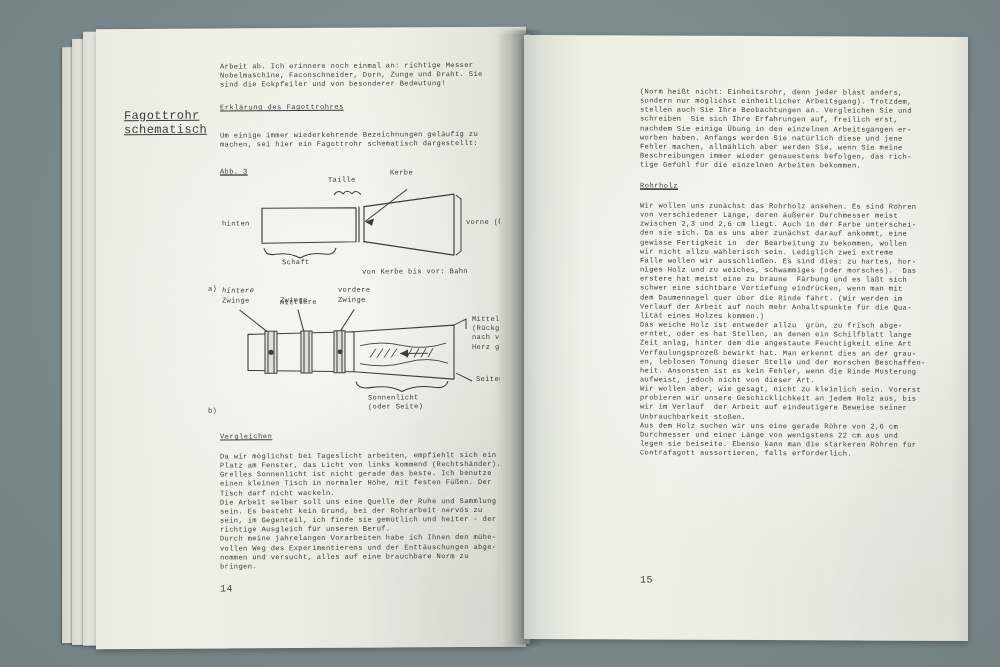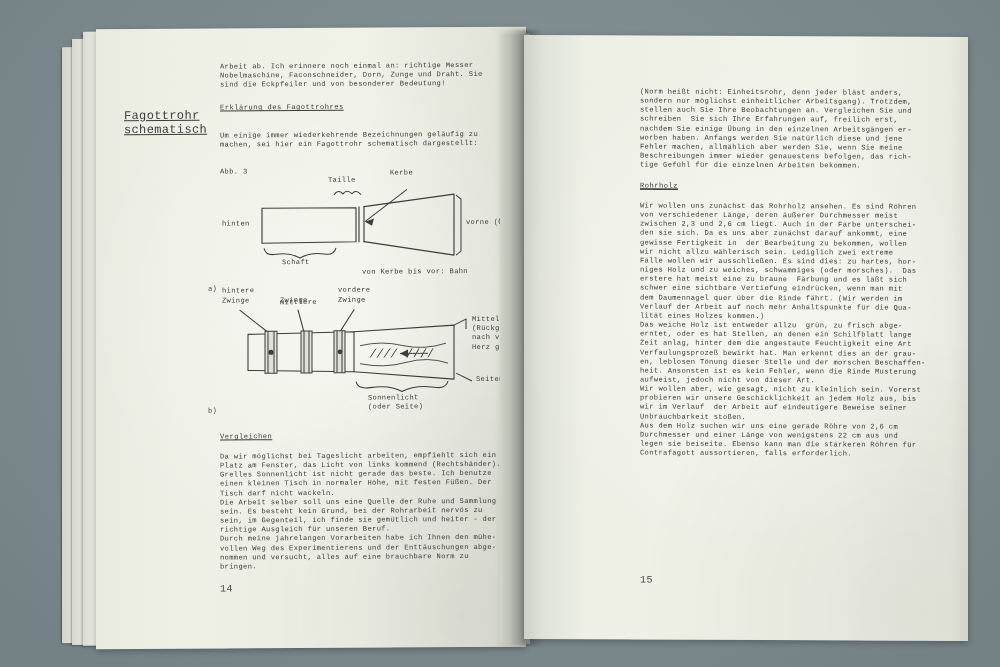--- a/index.html
+++ b/index.html
@@ -108,21 +108,21 @@
 
     <div class="block" style="left:124px;top:75px;">
       <div class="txt h">Erklärung des Fagottrohres</div>
     </div>
 
     <div class="block" style="left:124px;top:103px;">
       <div class="txt">Um einige immer wiederkehrende Bezeichnungen geläufig zu
 machen, sei hier ein Fagottrohr schematisch dargestellt:</div>
     </div>
 
-    <div class="block" style="left:124px;top:139px;">
+    <div class="block" style="left:124px;top:139px;text-decoration:underline;">
       <div class="txt">Abb. 3</div>
     </div>
 
     <div class="block" style="left:108px;top:152px;width:310px;height:100px;">
       <svg width="310" height="100" viewBox="0 0 310 100">
         <g fill="none" stroke="#3b3e3d" stroke-width="1.15" stroke-linecap="round" stroke-linejoin="round">
 
           <path d="M58,28 L152,28 L152,62 L58,63 Z"></path>
 
           <line x1="155" y1="27" x2="155" y2="62"></line>
@@ -144,21 +144,21 @@
       <div class="dlab" style="left:124px;top:-4px;">Taille</div>
       <div class="dlab" style="left:186px;top:-11px;">Kerbe</div>
       <div class="dlab" style="left:4px;top:39px;padding-left:14px;">hinten</div>
       <div class="dlab" style="left:262px;top:39px;">vorne (Öffnung)</div>
       <div class="dlab" style="left:78px;top:78px;">Schaft</div>
       <div class="dlab" style="left:158px;top:88px;">von Kerbe bis vor: Bahn</div>
       <div class="dlab" style="left:4px;top:104px;">a)</div>
     </div>
 
     <div class="block" style="left:108px;top:258px;width:310px;height:120px;">
-      <div class="dlab" style="left:18px;top:0px;">hintere</div>
+      <div class="dlab" style="left:18px;top:0px;font-style:italic;">hintere</div>
       <div class="dlab" style="left:76px;top:12px;">mittlere</div>
       <div class="dlab" style="left:134px;top:0px;">vordere</div>
       <div class="dlab" style="left:18px;top:10px;">Zwinge</div>
       <div class="dlab" style="left:76px;top:10px;">Zwinge</div>
       <div class="dlab" style="left:134px;top:10px;">Zwinge</div>
 
       <svg width="310" height="120" viewBox="0 0 310 120" style="position:absolute;left:0;top:0;">
         <g fill="none" stroke="#3b3e3d" stroke-width="1.1" stroke-linecap="round" stroke-linejoin="round">
 
           <line x1="36" y1="24" x2="64" y2="46"></line>

